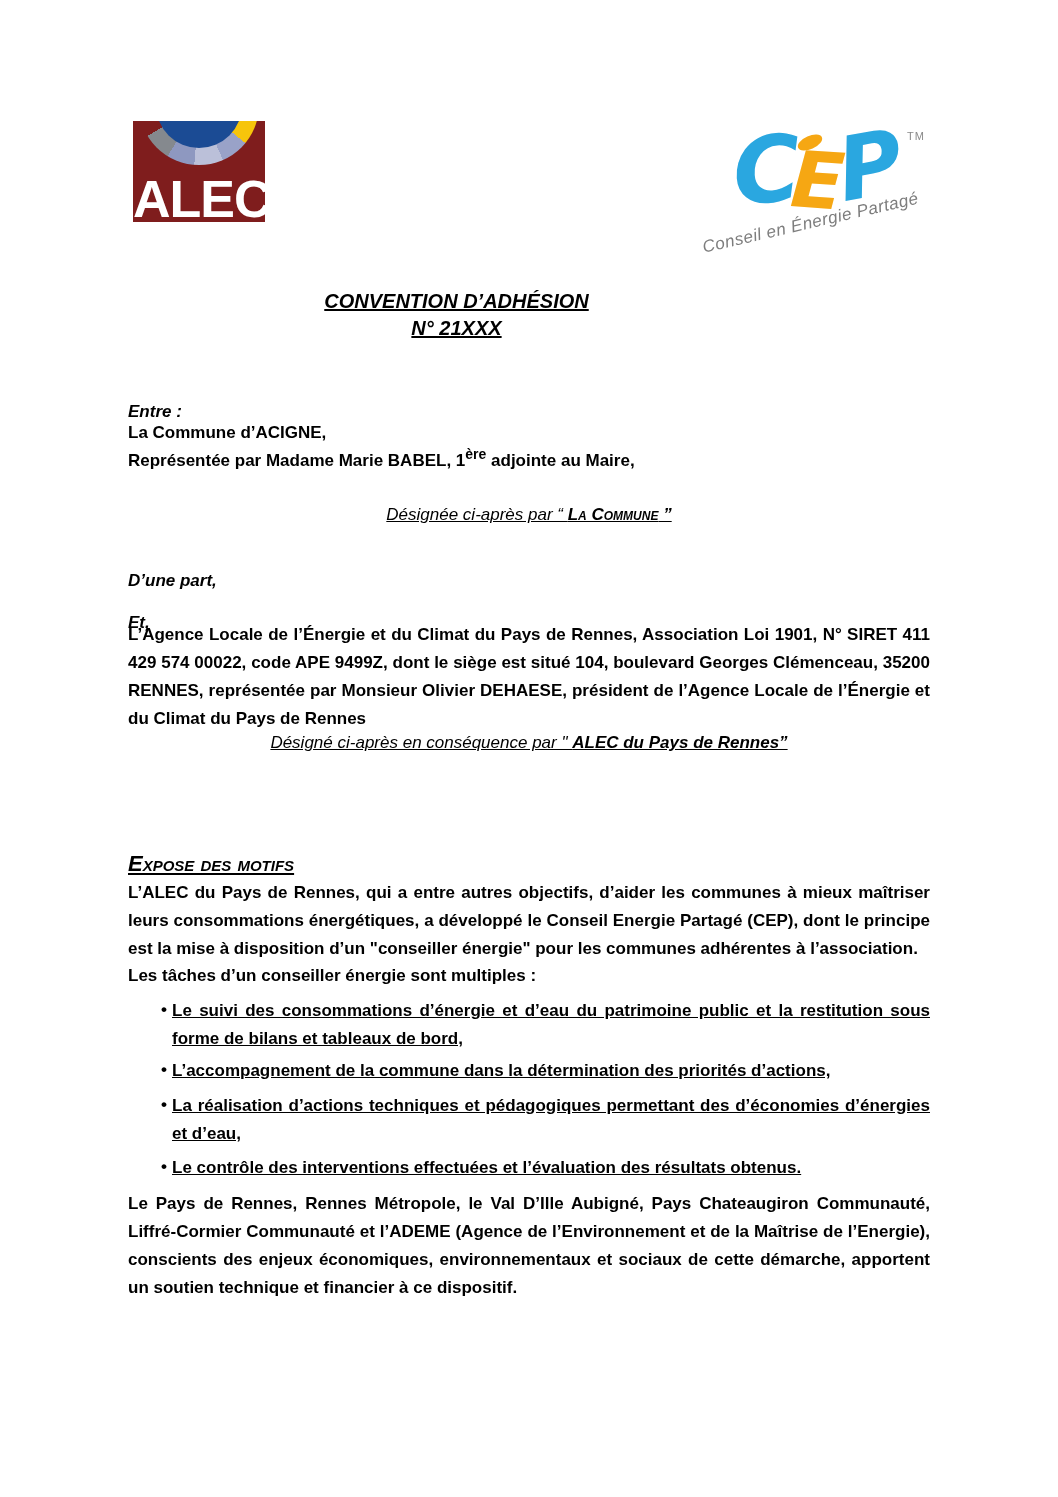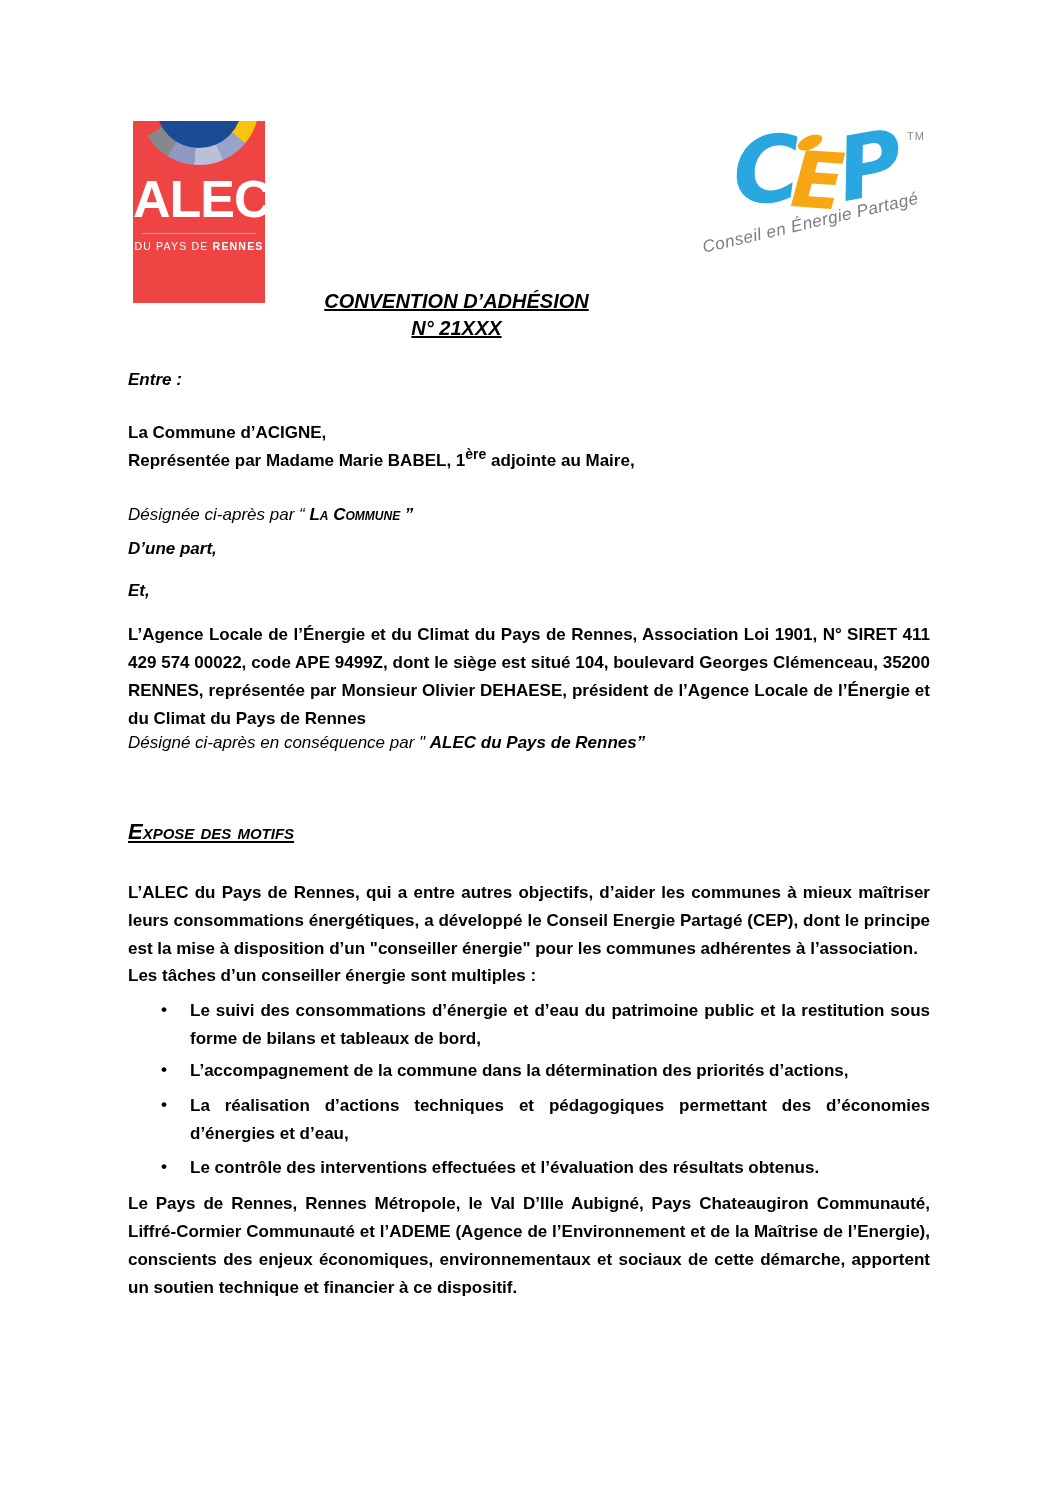--- a/index.html
+++ b/index.html
@@ -4,22 +4,22 @@
 <style>
   * { margin:0; padding:0; box-sizing:border-box; }
   html,body { background:#ffffff; }
   .page {
     position:relative; width:1058px; height:1497px; background:#ffffff;
     font-family:"Liberation Sans", sans-serif; color:#000; overflow:hidden;
   }
 
   
   .alec-logo {
-    position:absolute; left:133px; top:121px; width:132px; height:182px;
-    background:#ef4444; overflow:hidden;
+    position:absolute; left:133px; top:121px; width:132px; height:101px;
+    background:#7f1d1d; overflow:hidden;
   }
   .alec-arc {
     position:absolute; left:6px; top:-76px; width:120px; height:120px; border-radius:50%;
     background:conic-gradient(from 74.5deg,
       #FFDA60 0deg 12deg,
       #F7C50B 12deg 55deg,
       #99A2C8 55deg 82deg,
       #BBC0D9 82deg 110deg,
       #8E98C0 110deg 137deg,
       #85898E 137deg 164.5deg,
@@ -63,36 +63,36 @@
     font-size:17px; font-style:italic; color:#7d7d7d; letter-spacing:0.5px;
     transform:rotate(-13deg); transform-origin:left center; white-space:nowrap;
   }
 
   
   .block {
     position:absolute; left:128px; width:802px;
     font-size:17px; font-weight:700; line-height:28px;
   }
   .justify { text-align:justify; }
-  .right   { text-align:left; }
-  .italic  { font-style:italic; }
+  .right   { text-align:center;text-decoration:underline; }
+  .italic  { font-style:italic;margin-top:32px; }
   .doc-title {
     position:absolute; left:0; width:913px; text-align:center;
     font-size:20px; font-weight:700; font-style:italic; line-height:27px;
   }
   .doc-title span { text-decoration:underline; }
   .designation { font-style:italic; font-weight:400; }
   .designation .strong { font-weight:700; }
   .smallcaps { font-variant:small-caps; }
   .heading-underline { text-decoration:underline; font-size:22px; }
   sup.ord { font-size:14px; vertical-align:super; line-height:0; }
 
   .bullet { position:absolute; left:128px; width:802px; font-size:17px; font-weight:700; line-height:28px; }
   .bullet-marker { position:absolute; left:33px; top:-1px; font-size:17px; }
-  .bullet-text { display:block; margin-left:62px; text-align:justify; }
+  .bullet-text { display:block; margin-left:44px; text-align:justify;text-decoration:underline; }
 </style>
 </head>
 <body>
 
 <div class="page">
 
   <div class="alec-logo">
     <div class="alec-arc"></div>
     <div class="alec-wordmark">ALEC</div>
     <div class="alec-divider"></div>

